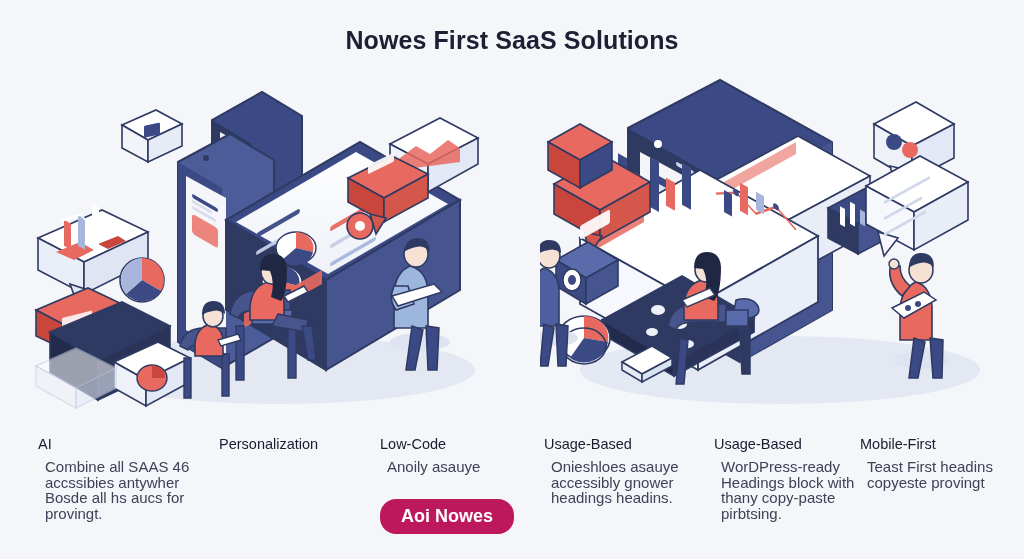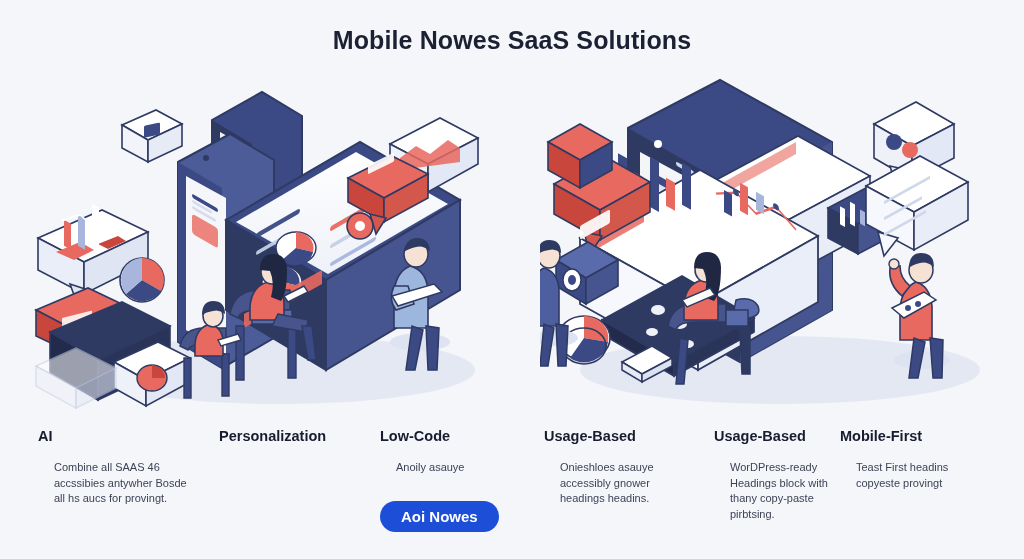--- a/index.html
+++ b/index.html
@@ -49,57 +49,57 @@
     left: 0;
     width: 1024px;
     height: 131px;
   }
   .feature {
     position: absolute;
     top: 0;
   }
   .feature-title {
     font-size: 14.5px;
-    font-weight: bold;
+    font-weight: normal;
     color: #171c2e;
-    margin: 0 0 7px 0;
+    margin: 8px 0 7px 0;
     white-space: nowrap;
   }
   .feature-desc {
-    font-size: 11px;
+    font-size: 15px;
     line-height: 15.5px;
     color: #3d4356;
-    margin: 16px;
+    margin: 7px;
   }
   .cta-button {
     display: inline-block;
-    margin-top: 9px;
+    margin-top: 17px;
     padding: 7px 21px;
-    background: #1d4ed8;
+    background: #be185d;
     color: #ffffff;
-    font-size: 15px;
+    font-size: 18px;
     font-weight: bold;
     border: none;
     border-radius: 16px;
     cursor: pointer;
     font-family: "Liberation Sans", sans-serif;
   }
   #feature-0 { left: 38px;  width: 168px; }
   #feature-1 { left: 219px; width: 160px; }
   #feature-2 { left: 380px; width: 140px; }
   #feature-3 { left: 544px; width: 160px; }
   #feature-4 { left: 714px; width: 150px; }
-  #feature-5 { left: 840px; width: 150px; }
+  #feature-5 { left: 860px; width: 150px; }
 </style>
 </head>
 <body>
 
 <div id="canvas">
 
-  <div id="page-title">Mobile Nowes SaaS Solutions</div>
+  <div id="page-title">Nowes First SaaS Solutions</div>
 
   <div class="stage" id="stage-left">
     <svg viewBox="0 0 470 340" xmlns="http://www.w3.org/2000/svg">
       <defs>
         <linearGradient id="lscr" x1="0" y1="0" x2="0" y2="1">
           <stop offset="0%" stop-color="#ffffff"></stop>
           <stop offset="100%" stop-color="#eef1f8"></stop>
         </linearGradient>
       </defs>
 

